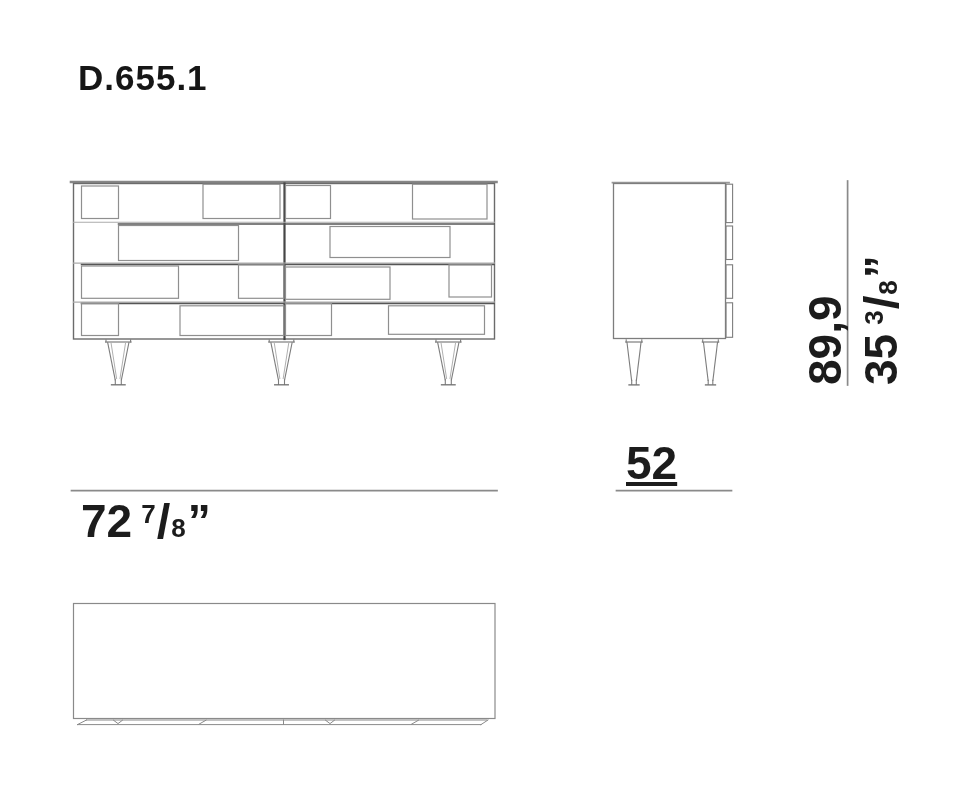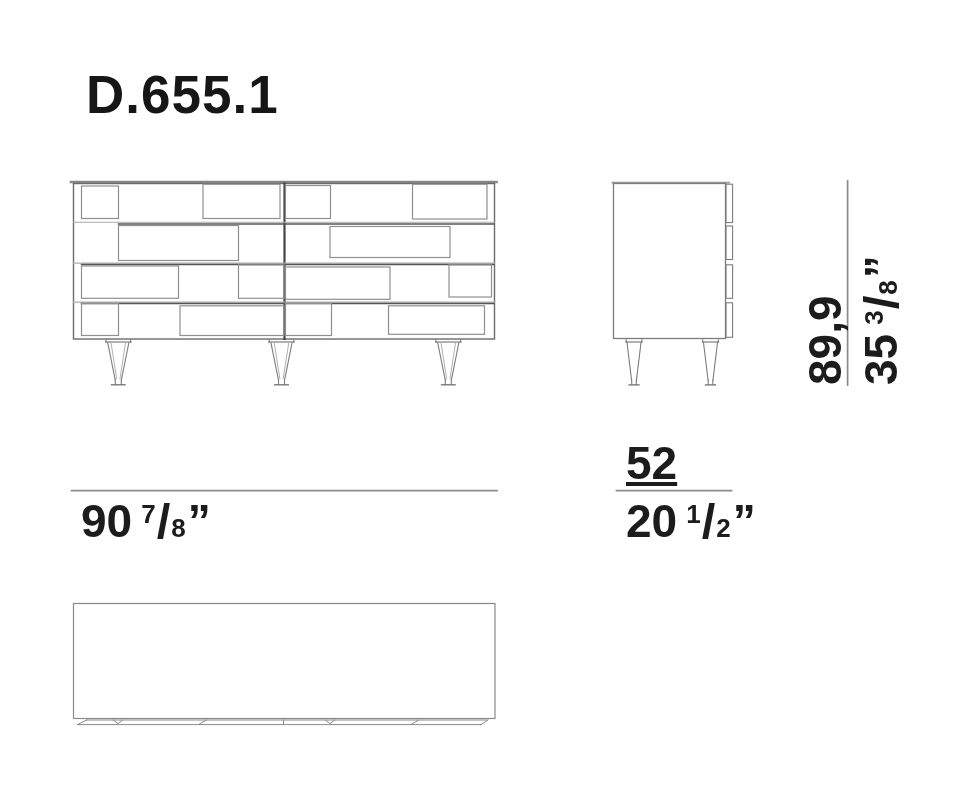--- a/index.html
+++ b/index.html
@@ -3,22 +3,22 @@
 <meta charset="utf-8">
 <style>
   html,body { margin:0; padding:0; background:#ffffff; }
   .stage {
     position:relative; width:970px; height:786px; overflow:hidden;
     background:#ffffff;
     font-family:"Liberation Sans","DejaVu Sans",sans-serif;
   }
   .stage svg { position:absolute; left:0; top:0; }
   .title {
-    position:absolute; left:74px; top:56px; margin:12px;
-    font-size:53px; font-weight:bold; line-height:1;
+    position:absolute; left:74px; top:56px; margin:4px;
+    font-size:35px; font-weight:bold; line-height:1;
     letter-spacing:1px; color:#161616; white-space:nowrap;
   }
   .dim {
     position:absolute;
     font-size:46px; font-weight:bold; line-height:1;
     color:#1c1c1c; white-space:nowrap;
   }
   .dim .sup { font-size:26px; vertical-align:14.5px; margin-left:9px; letter-spacing:0; }
   .dim .slash { font-size:49px; vertical-align:-1px; margin:0 1px; }
   .dim .sub { font-size:26px; vertical-align:0.5px; }
@@ -156,28 +156,25 @@
 
     <g stroke="#8a8a8a" stroke-width="1.7" stroke-linecap="square">
       <line x1="71.5" y1="490.6" x2="497" y2="490.6"></line>
       <line x1="616.5" y1="490.6" x2="731.5" y2="490.6"></line>
       <line x1="847.6" y1="181" x2="847.6" y2="385"></line>
     </g>
   </svg>
 
 
   <div class="dim" style="left:81px; top:497px;">
-    <span>90</span><span class="sup">7</span><span class="slash">/</span><span class="sub">8</span><span class="quote">”</span>
+    <span>72</span><span class="sup">7</span><span class="slash">/</span><span class="sub">8</span><span class="quote">”</span>
   </div>
 
   <div class="dim" style="left:626px; top:440px;text-decoration:underline;">52</div>
 
-  <div class="dim" style="left:626px; top:497px;">
-    <span>20</span><span class="sup">1</span><span class="slash">/</span><span class="sub">2</span><span class="quote">”</span>
-  </div>
 
   <div class="vdim-anchor" style="left:848px; top:385px;">
     <div class="dim">89,9</div>
   </div>
 
   <div class="vdim-anchor" style="left:906px; top:385px;">
     <div class="dim">
       <span>35</span><span class="sup">3</span><span class="slash">/</span><span class="sub">8</span><span class="quote">”</span>
     </div>
   </div>

